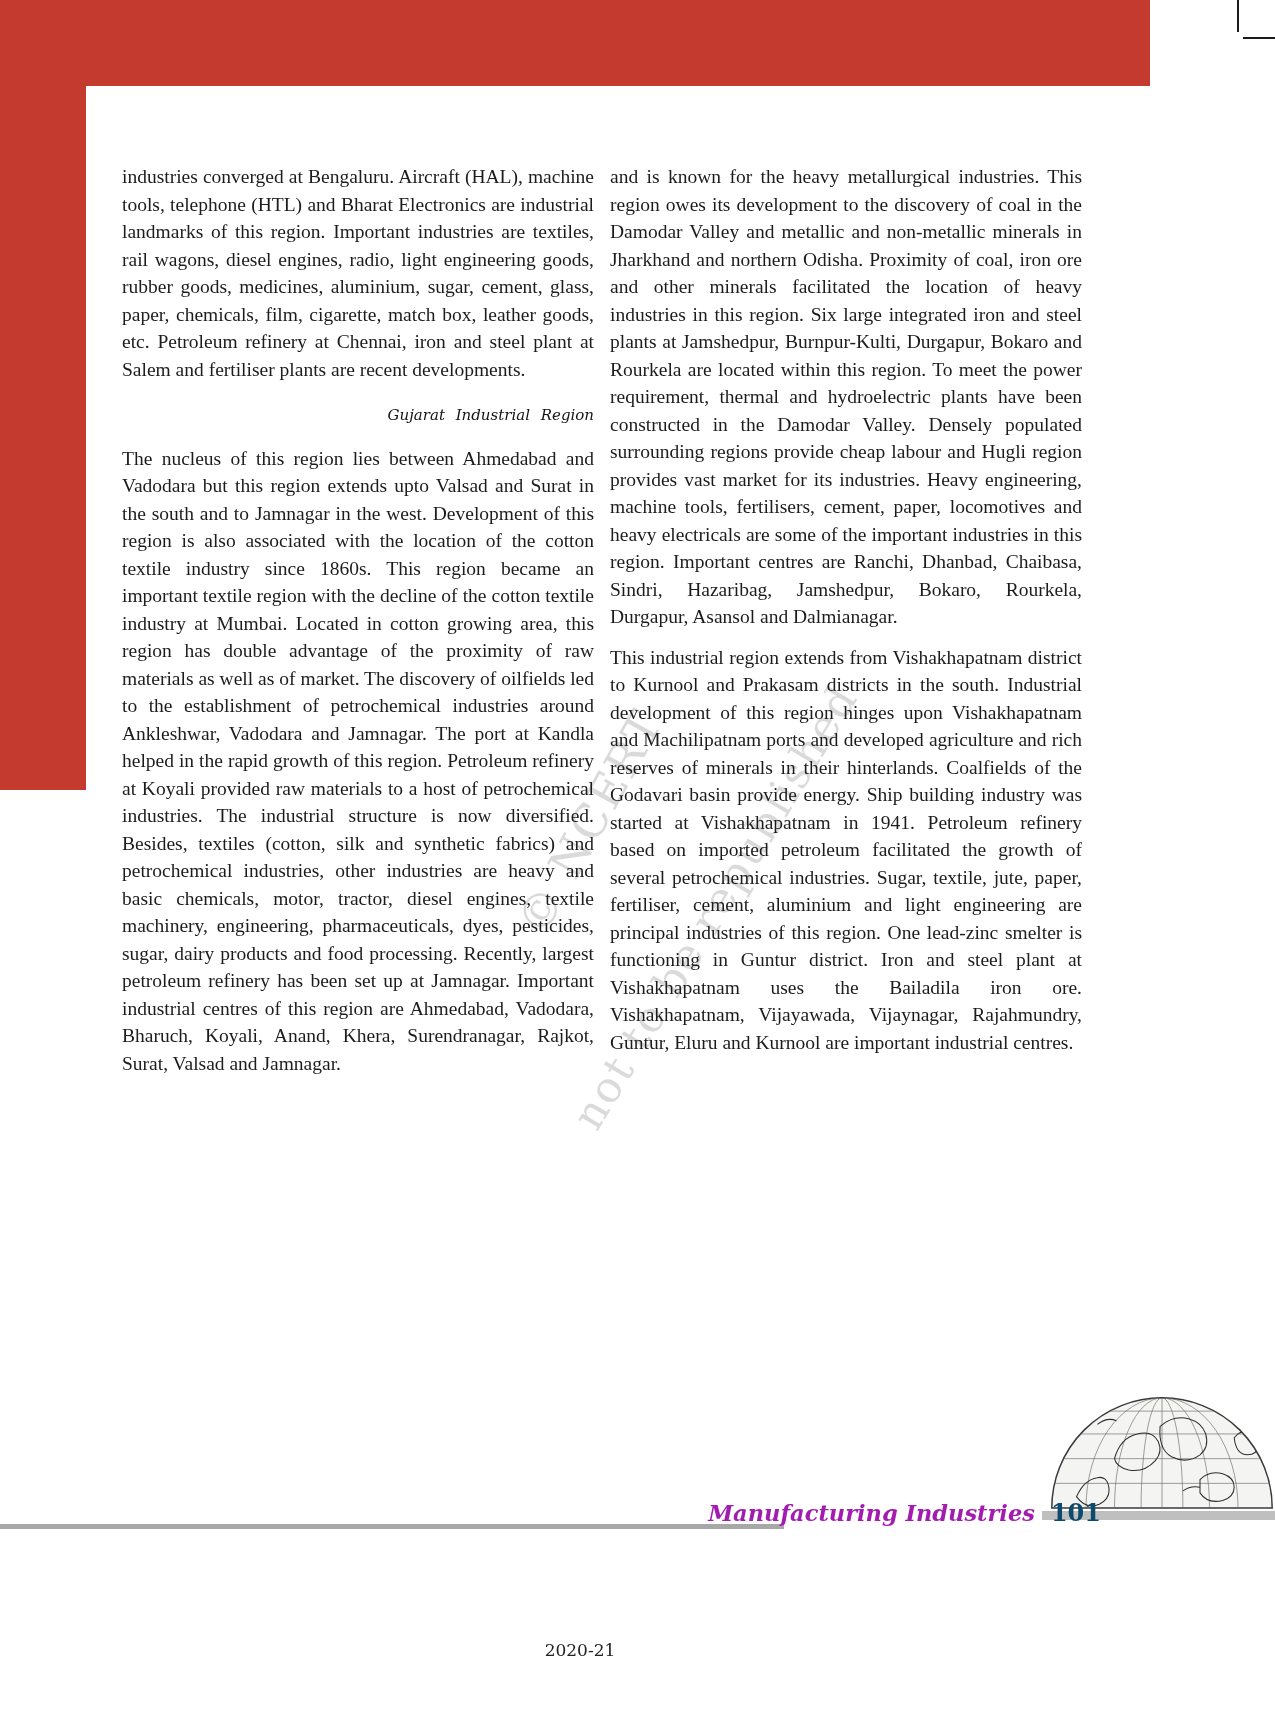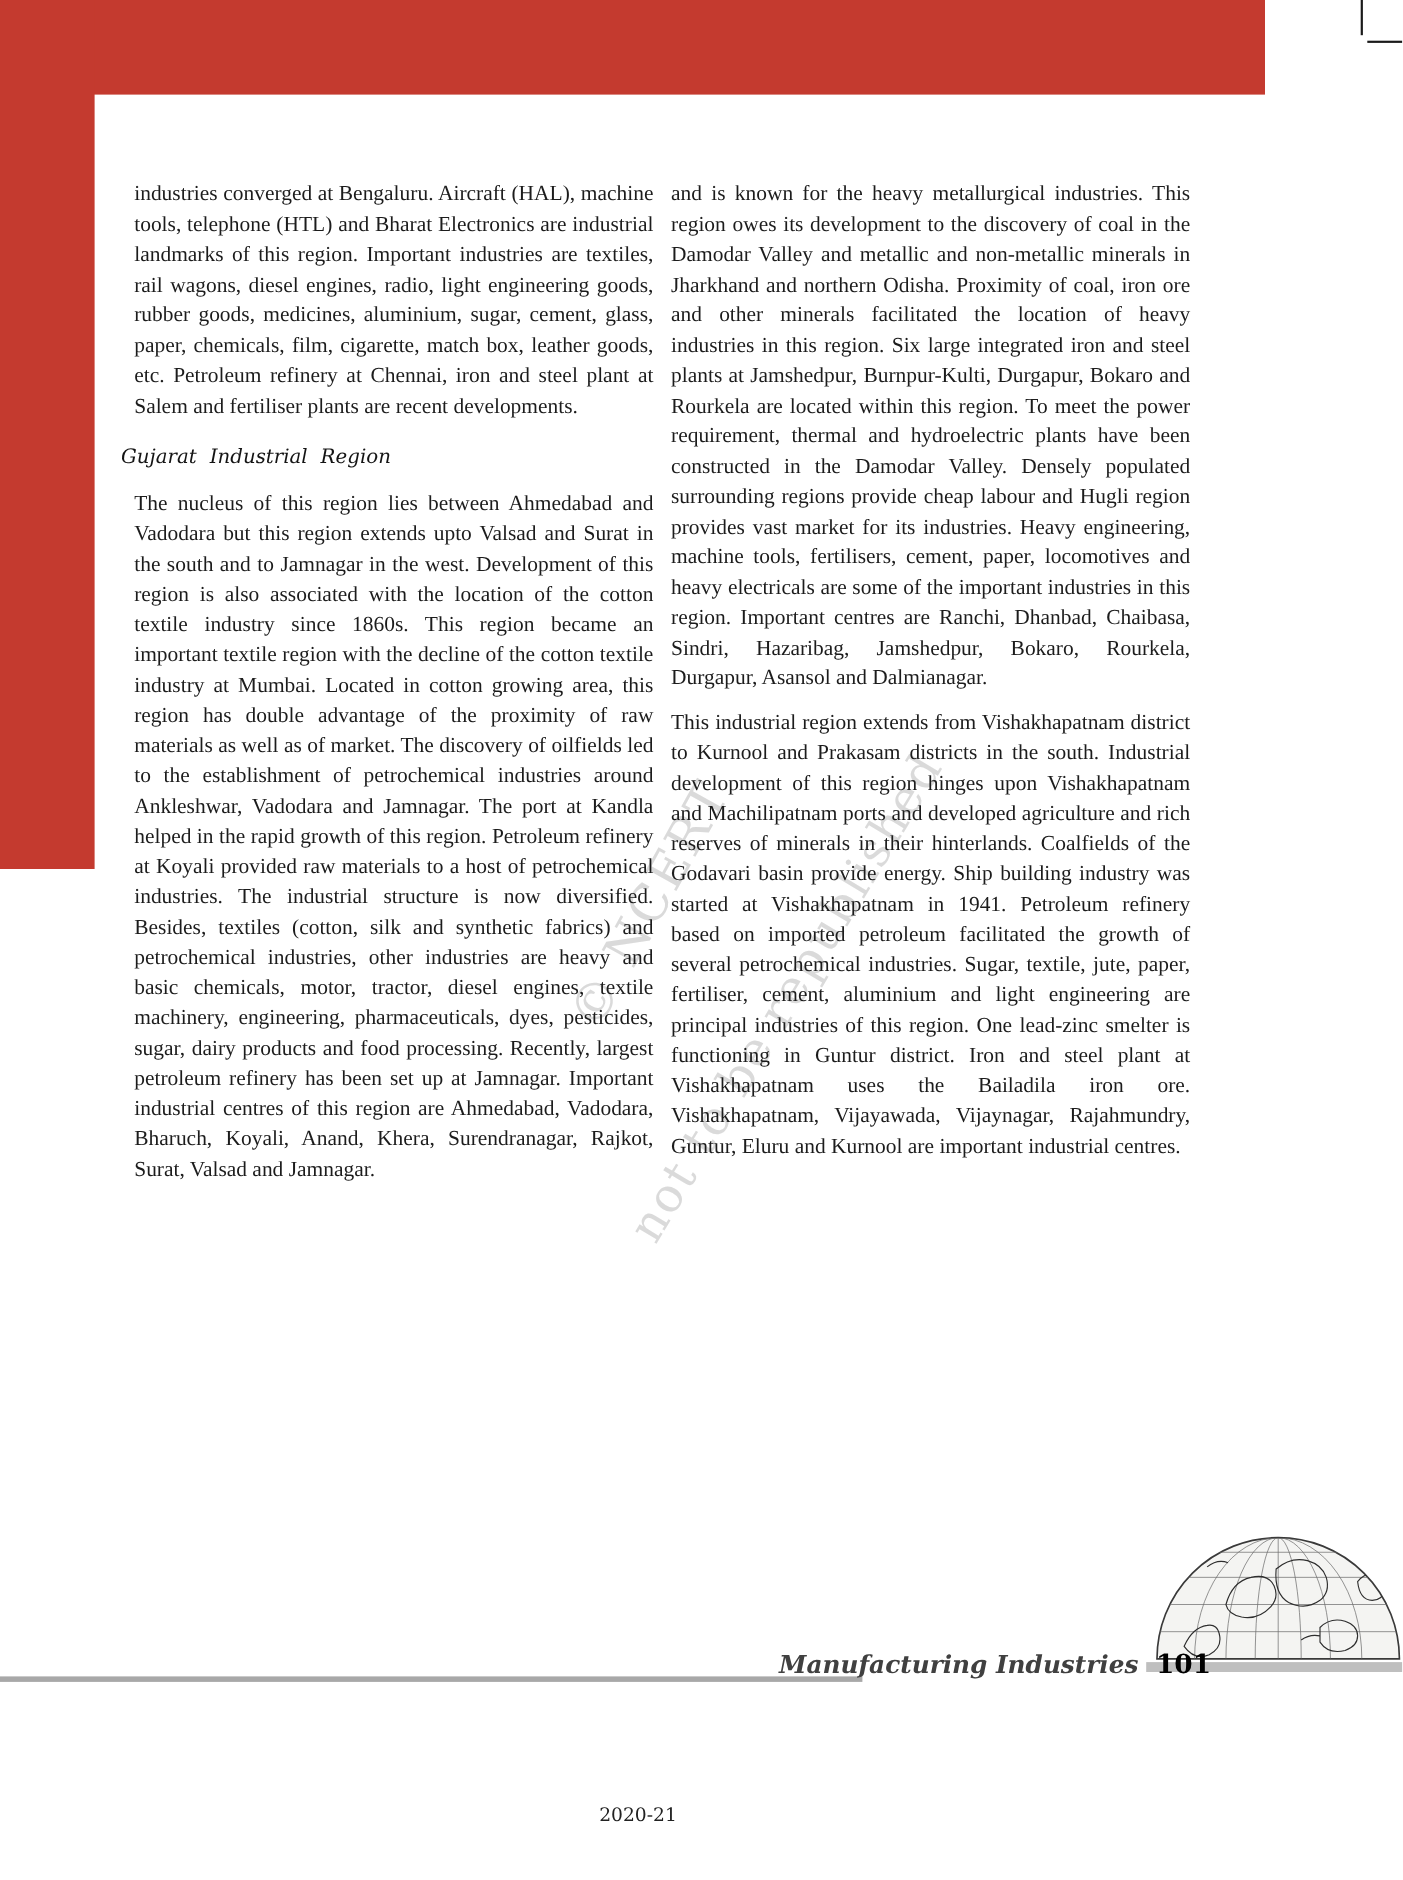--- a/index.html
+++ b/index.html
@@ -50,43 +50,43 @@
     font-size: 19.5px;
     line-height: 27.5px;
     text-align: justify;
   }
   .col-left  { left: 110px; }
   .col-right { left: 598px; }
   .col p { margin: 0 0 13px 12px; font-family: Liberation Serif, serif; }
   .col p.stretch-last { text-align-last: justify; }
   .col h3 {
     margin: 19px 0 15px 0;
-    font-size: 18px;
+    font-size: 15px;
     font-style: italic;
     font-weight: normal;
     word-spacing: 6px;
     color: #141414;
-    text-align: left;
+    text-align: right;
   }
   
   .footer-rule {
     position: absolute; left: 0; top: 1524px;
     width: 784px; height: 5px; background: #a8a8a8;
   }
   .footer-caption {
     position: absolute; left: 700px; top: 1498px;
     width: 401px; text-align: right;
     white-space: nowrap;
   }
   .footer-title {
     font-style: italic; font-weight: bold;
     font-size: 22.5px; color: #8c8c8c;
   }
   .footer-page {
-    font-weight: bold; font-size: 24px; color: #000000;
+    font-weight: bold; font-size: 24px; color: #0c4a6e;
     margin-left: 16px;
   }
   .year-mark {
     position: absolute; left: 0; top: 1640px;
     width: 1160px; text-align: center;
     font-size: 17px; color: #222222;
   }
   
   .globe {
     position: absolute; left: 1048px; top: 1392px;
@@ -148,17 +148,17 @@
       <path d="M160,92 q10,-10 24,-6 q12,4 12,14 q0,10 -12,14 q-16,4 -24,-8 z"></path>
       <path d="M196,48 q8,-10 18,-6 q10,4 8,14 q-2,10 -12,10 q-12,0 -14,-18 z"></path>
       <path d="M52,34 q10,-8 20,-4"></path>
       <path d="M142,104 q8,-6 18,-4"></path>
     </g>
   </svg>
   <div class="globe-shadow"></div>
 
   <div class="footer-rule" style="background: rgb(168, 168, 168);"></div>
   <div class="footer-caption">
-    <span class="footer-title" style="color: #404040;">Manufacturing Industries</span><span class="footer-page">101</span>
+    <span class="footer-title" style="color: #a21caf;">Manufacturing Industries</span><span class="footer-page">101</span>
   </div>
   <div class="year-mark">2020-21</div>
 
 </div>
 
 </body></html>

